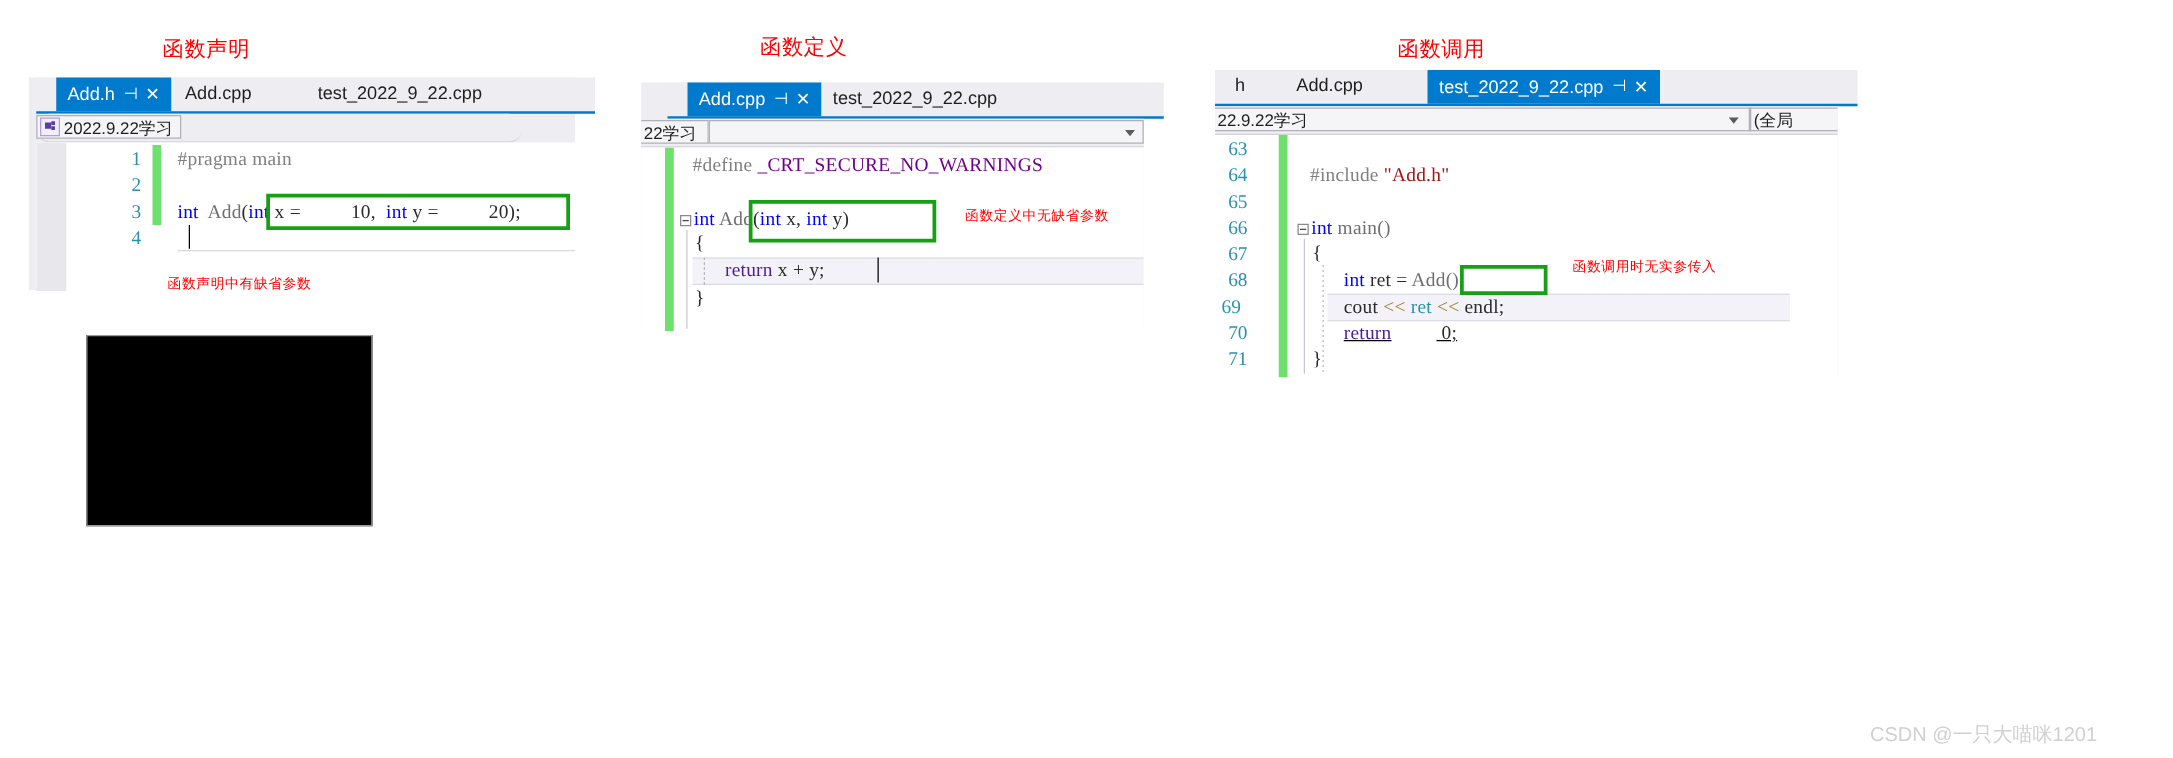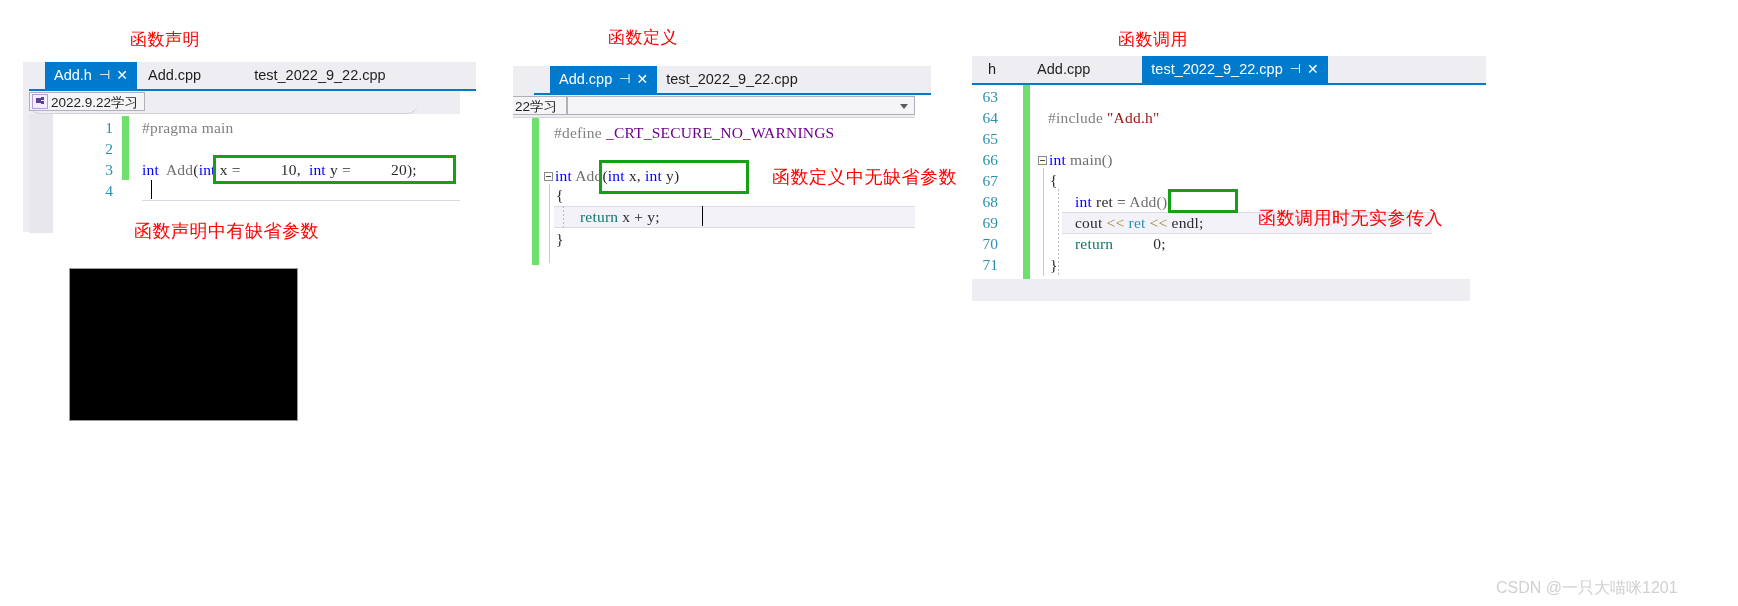--- a/index.html
+++ b/index.html
@@ -9,21 +9,21 @@
     font-family:"Liberation Sans", sans-serif;
     position:relative;
     overflow:hidden;
   }
   .abs{position:absolute;}
 
   
   .ann{
     color:#ff0000;
     font-family:"DejaVu Sans", sans-serif;
-    font-size:18px;
+    font-size:11px;
     white-space:nowrap;
     letter-spacing:0.5px;
   }
   .ann-title{font-size:17px;}
 
   
   .vs-panel{
     background:#eeeef2;
     box-sizing:border-box;
   }
@@ -142,21 +142,21 @@
     letter-spacing:0.2px;
   }
   .k{color:#0000ff;}
   .fn{color:#6f6f6f;}
   .id{color:#2b2b2b;}
   .num{color:#2b2b2b;margin-left:36px;}
   .pp{color:#808080;}
   .macro{color:#6f008a;}
   .str{color:#a31515;}
   .op{color:#2b2b2b;}
-  .kw-purple{color:#0f766e;}
+  .kw-purple{color:#4c1d95;}
   .op-tan{color:#a08030;}
   .id-blue{color:#2b91af;}
 
   
   .greenbox{
     position:absolute;
     border:3px solid #15a015;
     box-sizing:border-box;
     pointer-events:none;
   }
@@ -330,30 +330,39 @@
 <div class="abs ann" style="left:772px;top:165px;">函数定义中无缺省参数</div>
 
 <div class="abs ann ann-title" style="left:1118px;top:28px;">函数调用</div>
 
 <div class="abs vs-panel" style="left:972px;top:56px;width:498px;height:245px;">
 
   <div class="tabrow" style="width:498px;">
     <span class="tab" style="padding-left:0px;padding-right:32px;"><span>h</span></span><span class="tab" style="padding-right:52px;"><span>Add.cpp</span></span><span class="tab active"><span>test_2022_9_22.cpp</span><span class="pin">⊣</span><span class="xclose">✕</span></span>
   </div>
 
+  <div class="navrow" style="width:498px;">
+    <div class="navbox" style="left:0px;width:428px;border-left:none;">
+      <span>22.9.22学习</span>
+      <span class="navcaret" style="right:8px;top:7px;"></span>
+    </div>
+    <div class="navbox" style="left:428px;width:70px;border-right:none;">
+      <span>(全局</span>
+    </div>
+  </div>
 
   <div class="codearea" style="width:498px;height:194px;">
 
     <div class="lnum" style="left:0px;top:3px;">63</div>
     <div class="lnum" style="left:0px;top:24px;">64</div>
     <div class="lnum" style="left:0px;top:45px;">65</div>
     <div class="lnum" style="left:0px;top:66px;">66</div>
     <div class="lnum" style="left:0px;top:87px;">67</div>
     <div class="lnum" style="left:0px;top:108px;">68</div>
-    <div class="lnum" style="left:0px;top:129px;">69</div>
+    <div class="lnum" style="left:0px;top:129px;text-align:center;">69</div>
     <div class="lnum" style="left:0px;top:150px;">70</div>
     <div class="lnum" style="left:0px;top:171px;">71</div>
 
     <div class="changebar" style="left:51px;top:0px;height:194px;"></div>
 
     <div class="cline" style="left:76px;top:24px;"><span class="pp">#include</span><span class="str"> "Add.h"</span></div>
 
     <div class="collapse" style="left:66px;top:71px;"></div>
 
     <div class="cline" style="left:77px;top:66px;"><span class="k">int</span><span class="fn"> main()</span></div>
@@ -363,21 +372,21 @@
     <div class="cline op" style="left:78px;top:86px;">{</div>
 
     <div class="vguide dash" style="left:86px;top:104px;height:88px;"></div>
 
     <div class="cline" style="left:103px;top:108px;"><span class="k">int</span><span class="id"> ret = </span><span class="fn">Add();</span></div>
 
     <div class="hl-row" style="left:90px;top:127px;width:370px;height:22px;"></div>
 
     <div class="cline" style="left:103px;top:129px;"><span class="id">cout</span><span class="op-tan"> &lt;&lt; </span><span class="id-blue">ret</span><span class="op-tan"> &lt;&lt; </span><span class="id">endl;</span></div>
 
-    <div class="cline" style="left:103px;top:150px;"><span class="kw-purple">return</span><span class="num"> 0;</span></div>
+    <div class="cline" style="left:103px;top:150px;text-decoration:underline;"><span class="kw-purple">return</span><span class="num"> 0;</span></div>
 
     <div class="cline op" style="left:78px;top:171px;">}</div>
 
     <div class="greenbox" style="left:196px;top:104px;width:70px;height:24px;"></div>
   </div>
 </div>
 
 <div class="abs ann" style="left:1258px;top:206px;">函数调用时无实参传入</div>
 
 <div class="watermark" style="left:1496px;top:578px;">CSDN @一只大喵咪1201</div>

